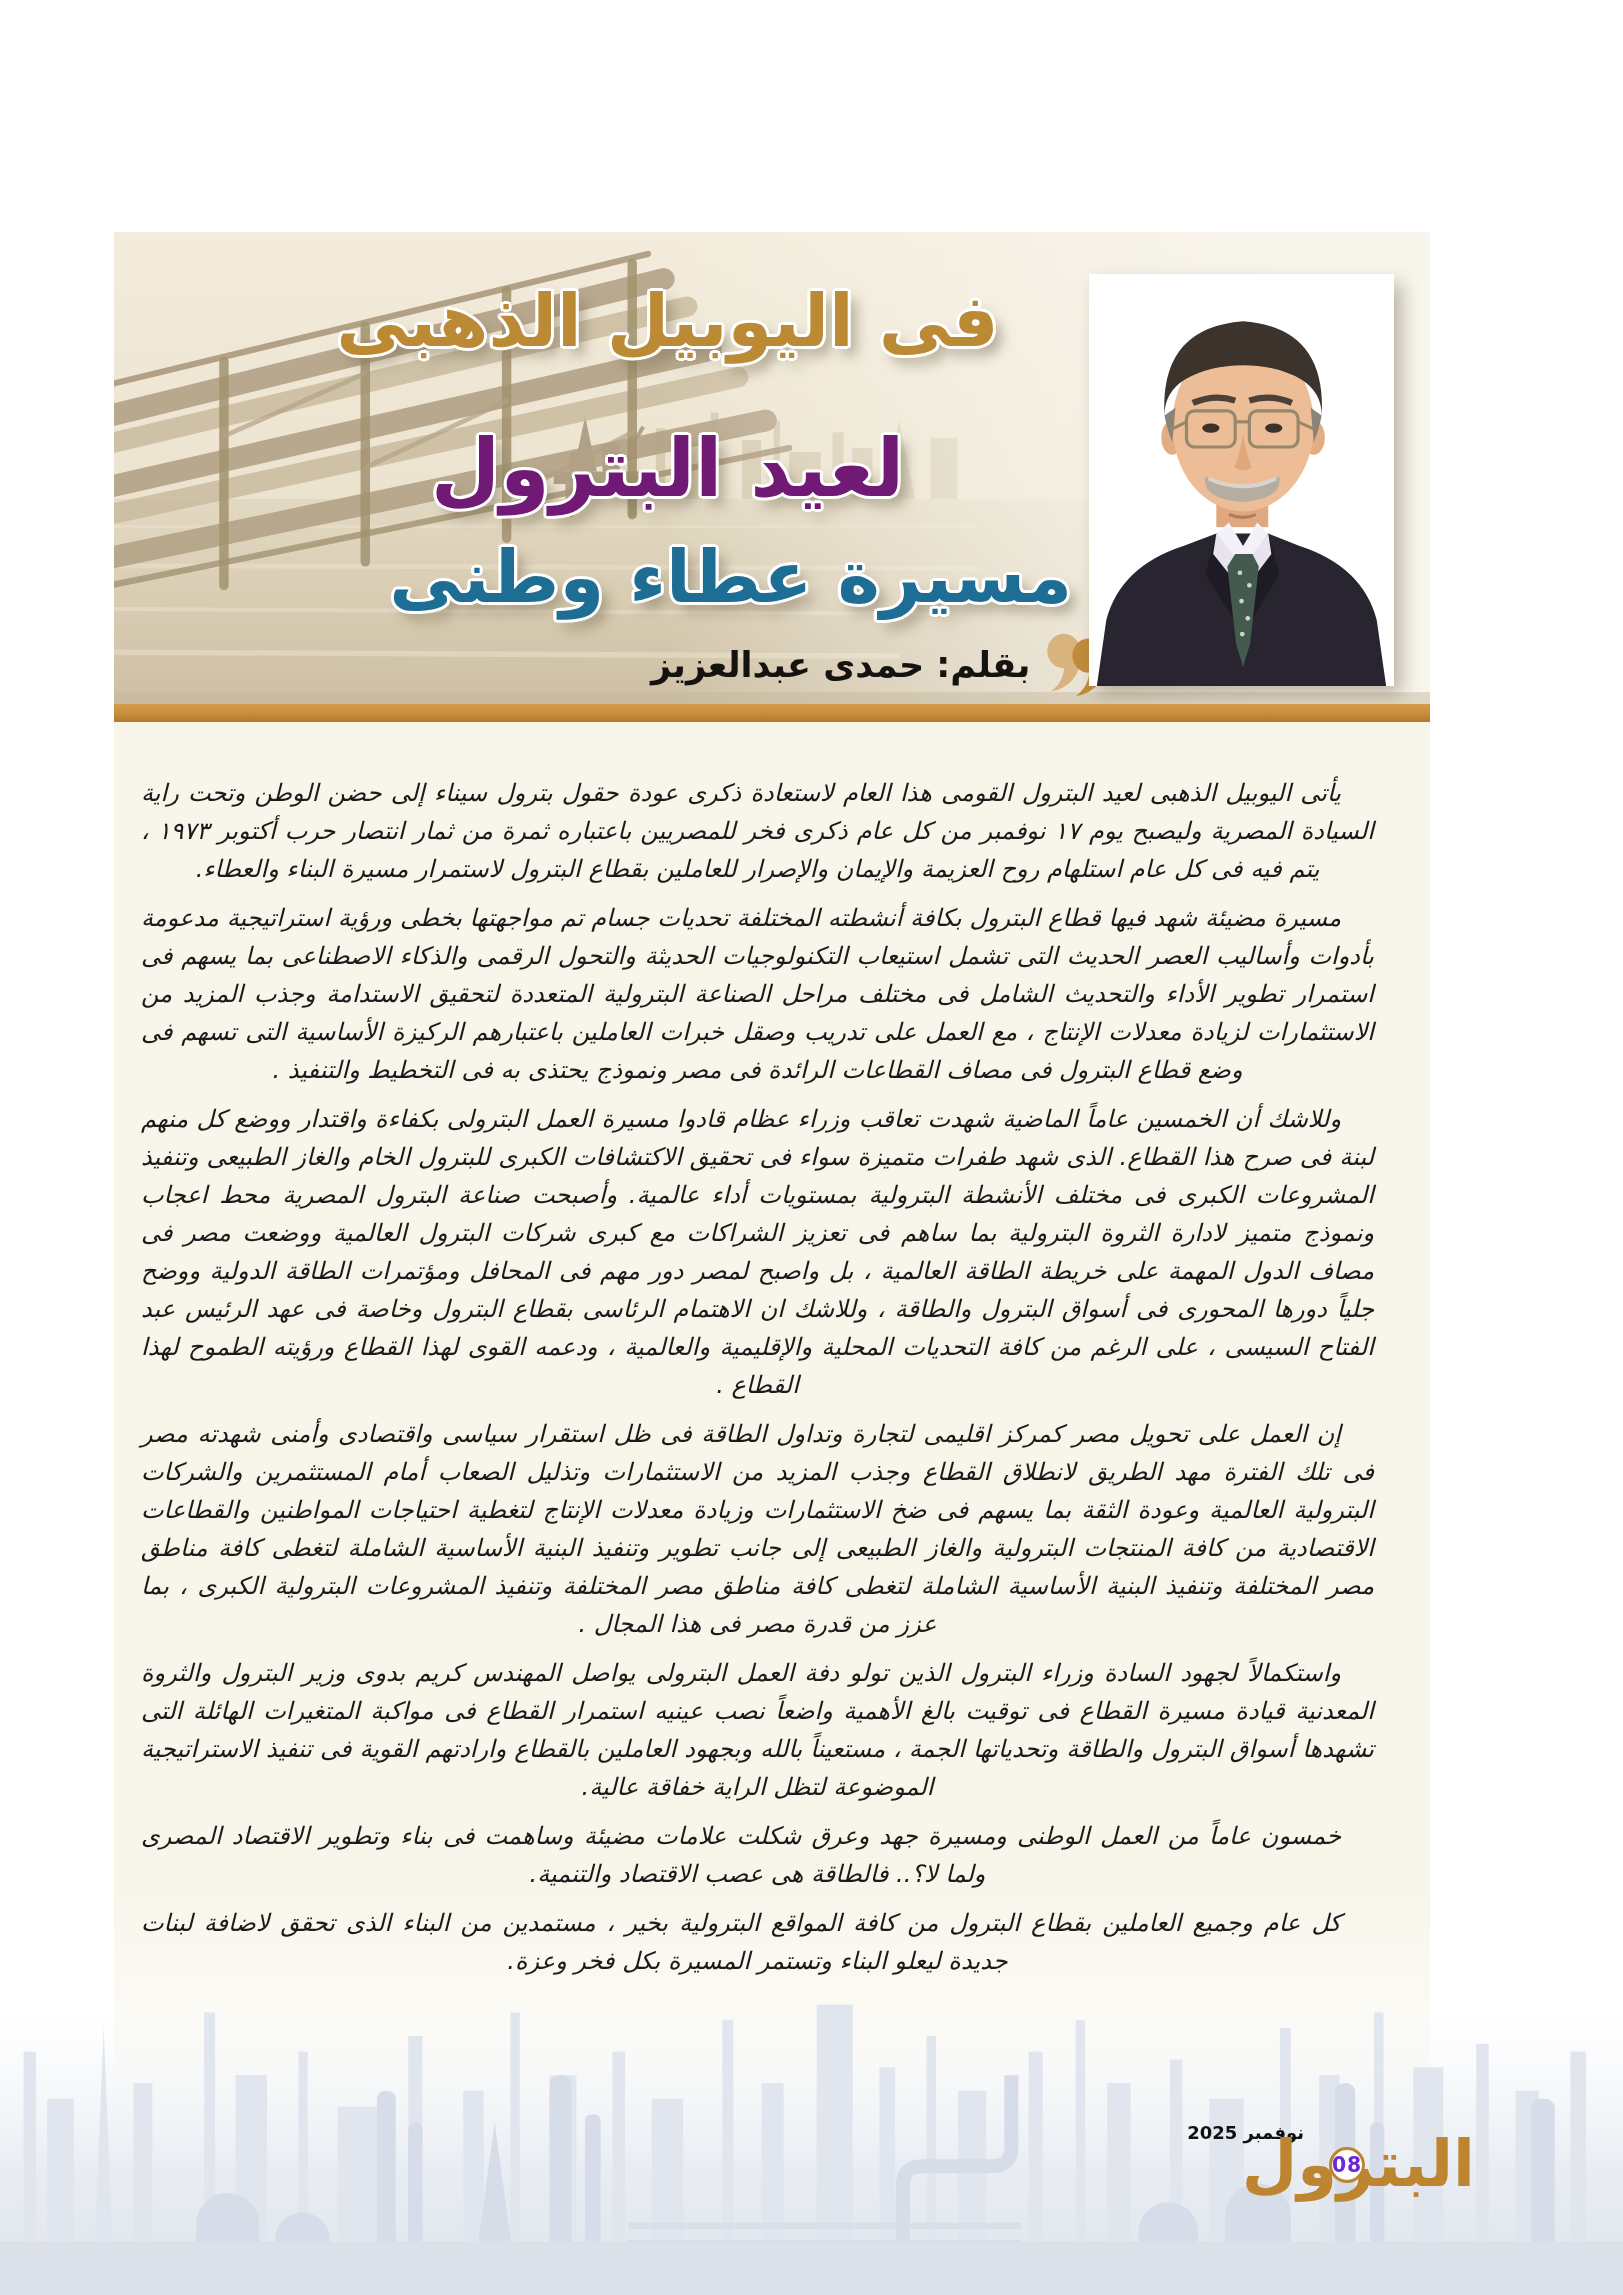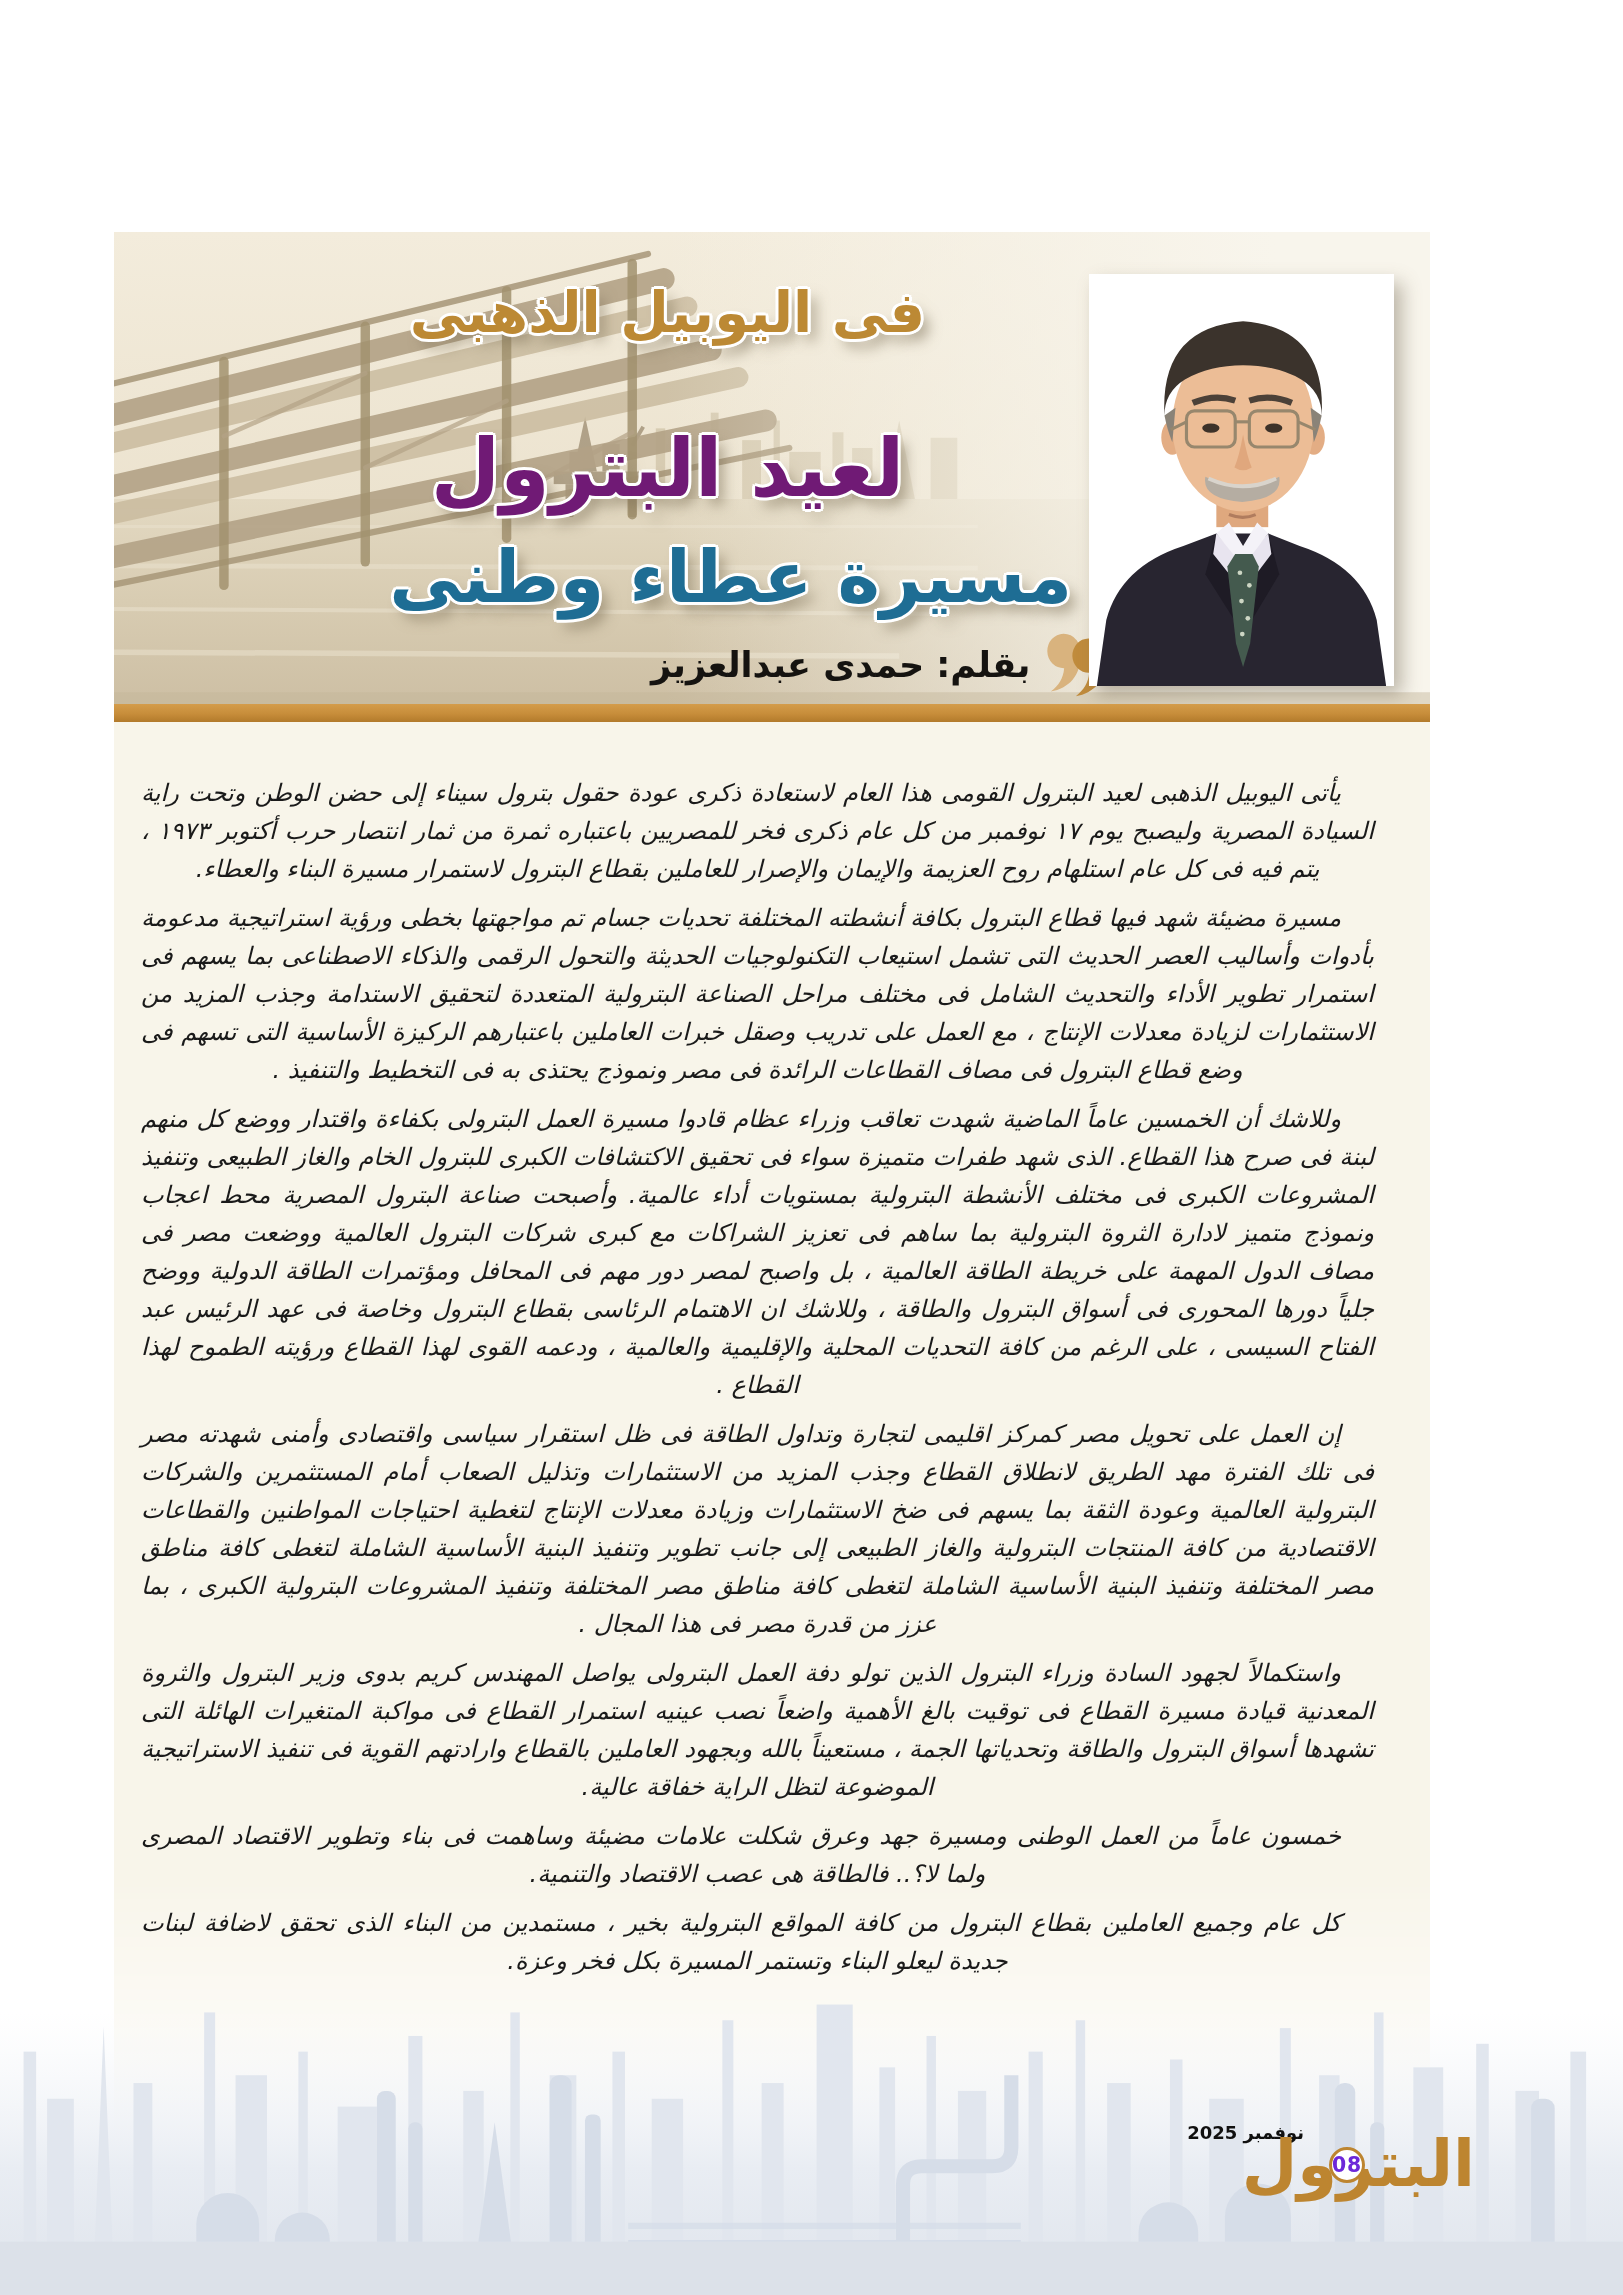--- a/index.html
+++ b/index.html
@@ -10,21 +10,21 @@
     -webkit-mask-image:linear-gradient(180deg,#000 86%,rgba(0,0,0,0) 100%);
             mask-image:linear-gradient(180deg,#000 86%,rgba(0,0,0,0) 100%);}
   
   .banner{position:absolute;left:114px;top:232px;width:1316px;height:472px;}
   .banner-bg{position:absolute;left:0;top:0;width:100%;height:100%;}
   .title-line{position:absolute;left:149px;width:809px;text-align:center;direction:rtl;
     font-weight:bold;line-height:1.05;white-space:nowrap;}
   .halo{text-shadow:3.1px 0 0 #fff,-3.1px 0 0 #fff,0 3.1px 0 #fff,0 -3.1px 0 #fff,
         2.4px 2.4px 0 #fff,-2.4px -2.4px 0 #fff,2.4px -2.4px 0 #fff,-2.4px 2.4px 0 #fff,
         7.9px 9.4px 12.6px rgba(122,109,84,.55);}
-  .t1{top:52px;font-size:56px;color:#bc8934;}
+  .t1{top:52px;font-size:72px;color:#bc8934;}
   .t2{top:195px;font-size:80px;color:#701a75;}
   .t3{top:308px;font-size:72px;color:#1e6d94;text-align:right;}
   .byline-row{position:absolute;right:315px;top:397px;display:flex;align-items:center;gap:12.6px;direction:ltr;margin-left:20px;}
   .byline-text{font-size:35px;font-weight:bold;color:#151310;direction:rtl;white-space:nowrap;}
   .quote-icon svg{display:block;}
   .photo{position:absolute;left:975px;top:42px;width:305px;height:412px;background:#fff;
          box-shadow:7.9px 9.4px 17.3px rgba(118,106,86,.45);}
   .photo svg{display:block;}
   
   .gold-bar{position:absolute;left:114px;top:704px;width:1316px;height:18px;

